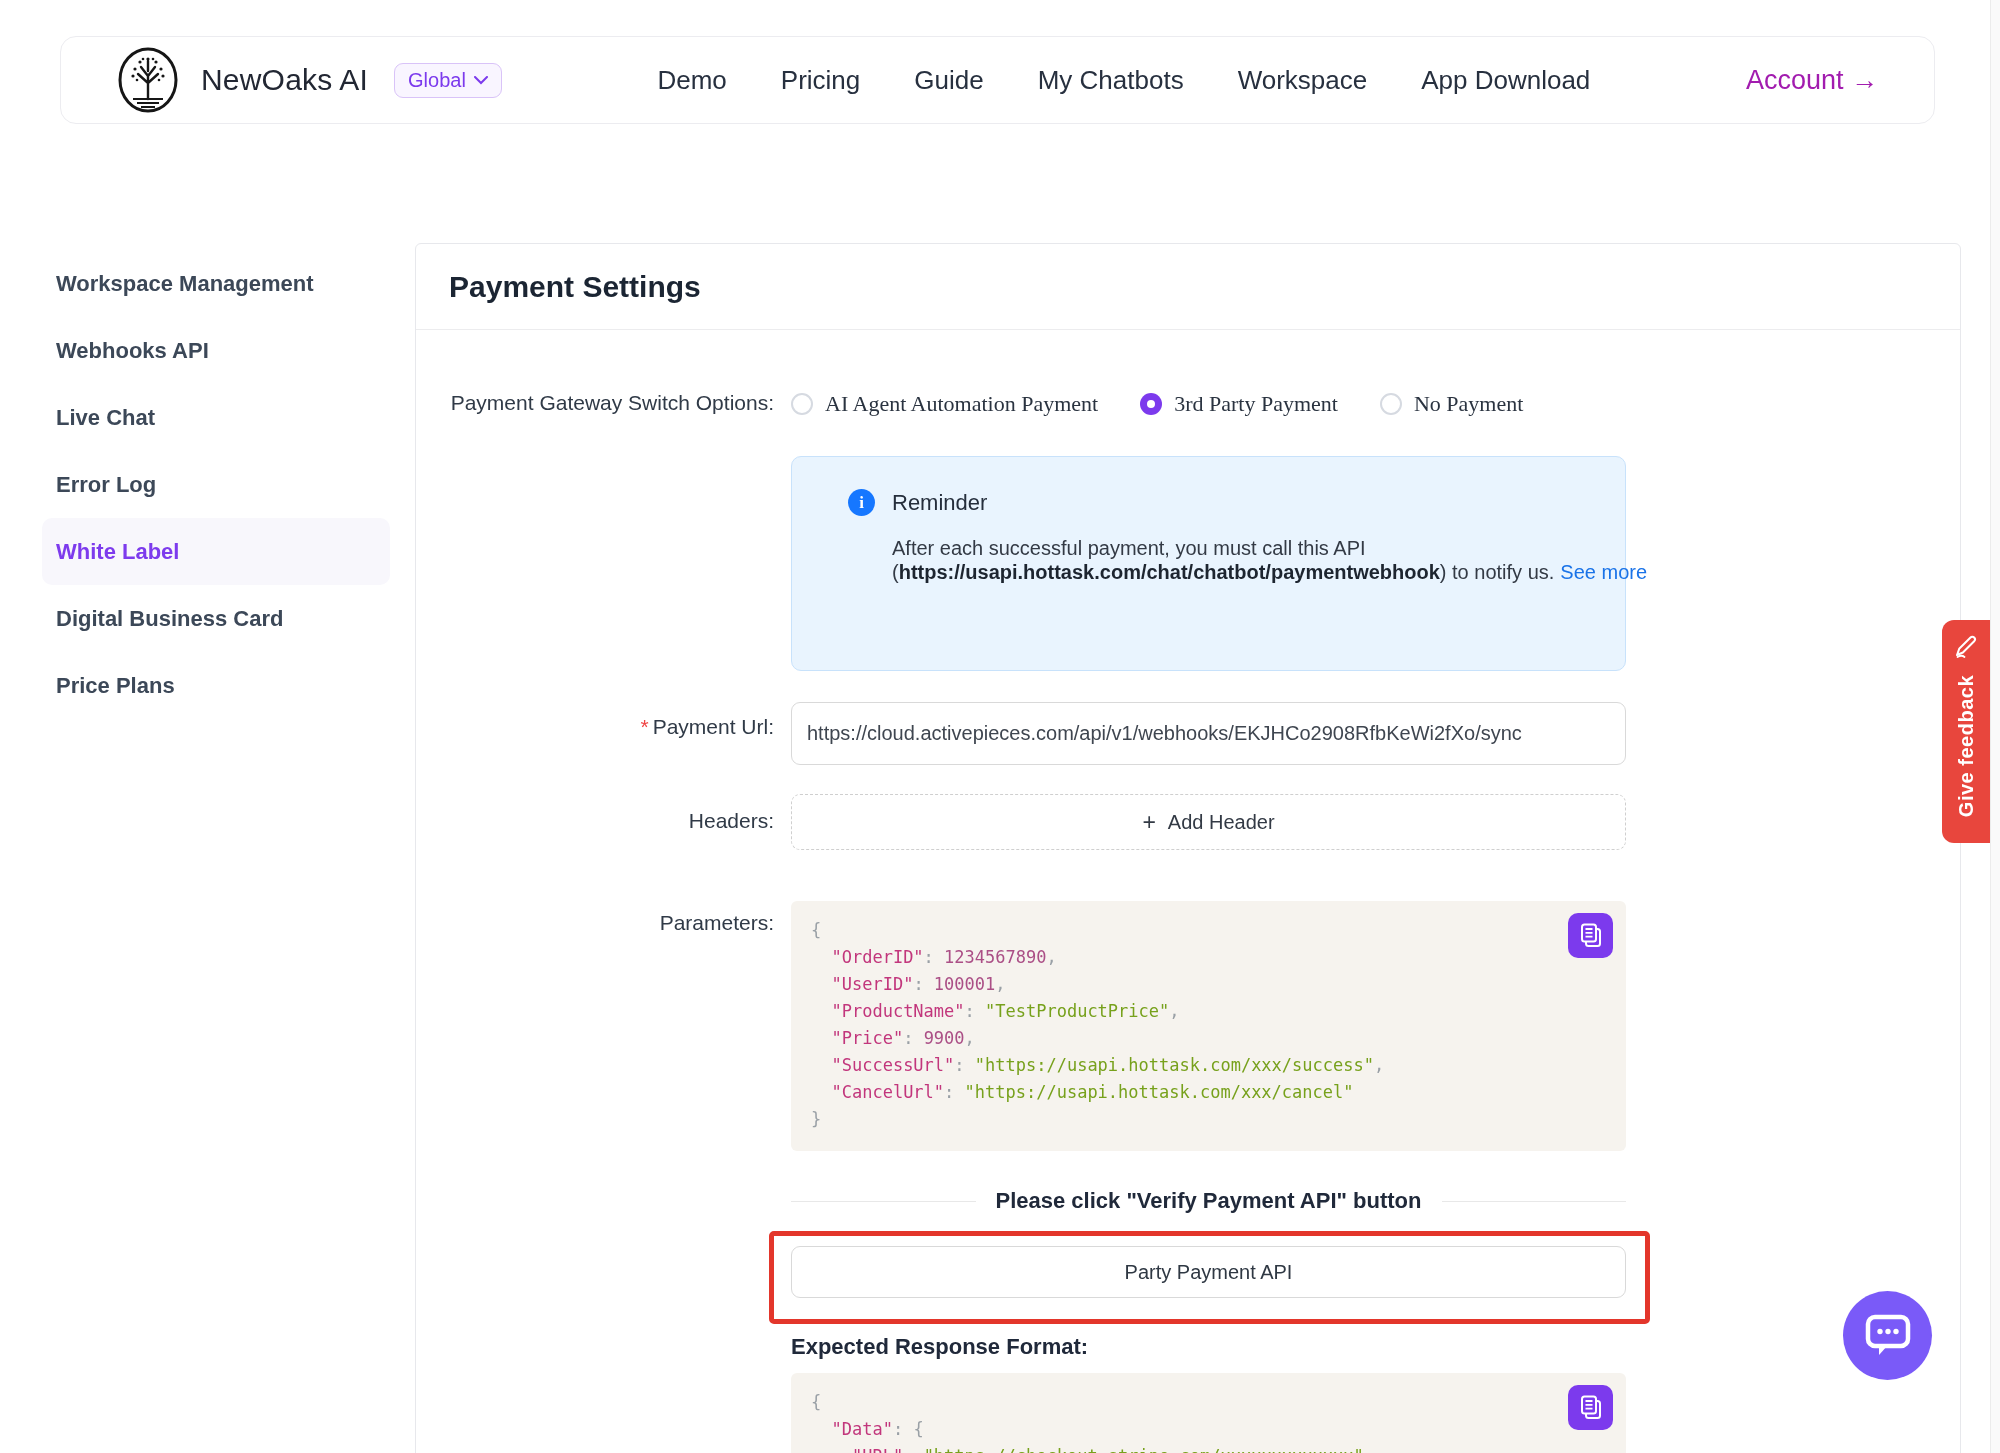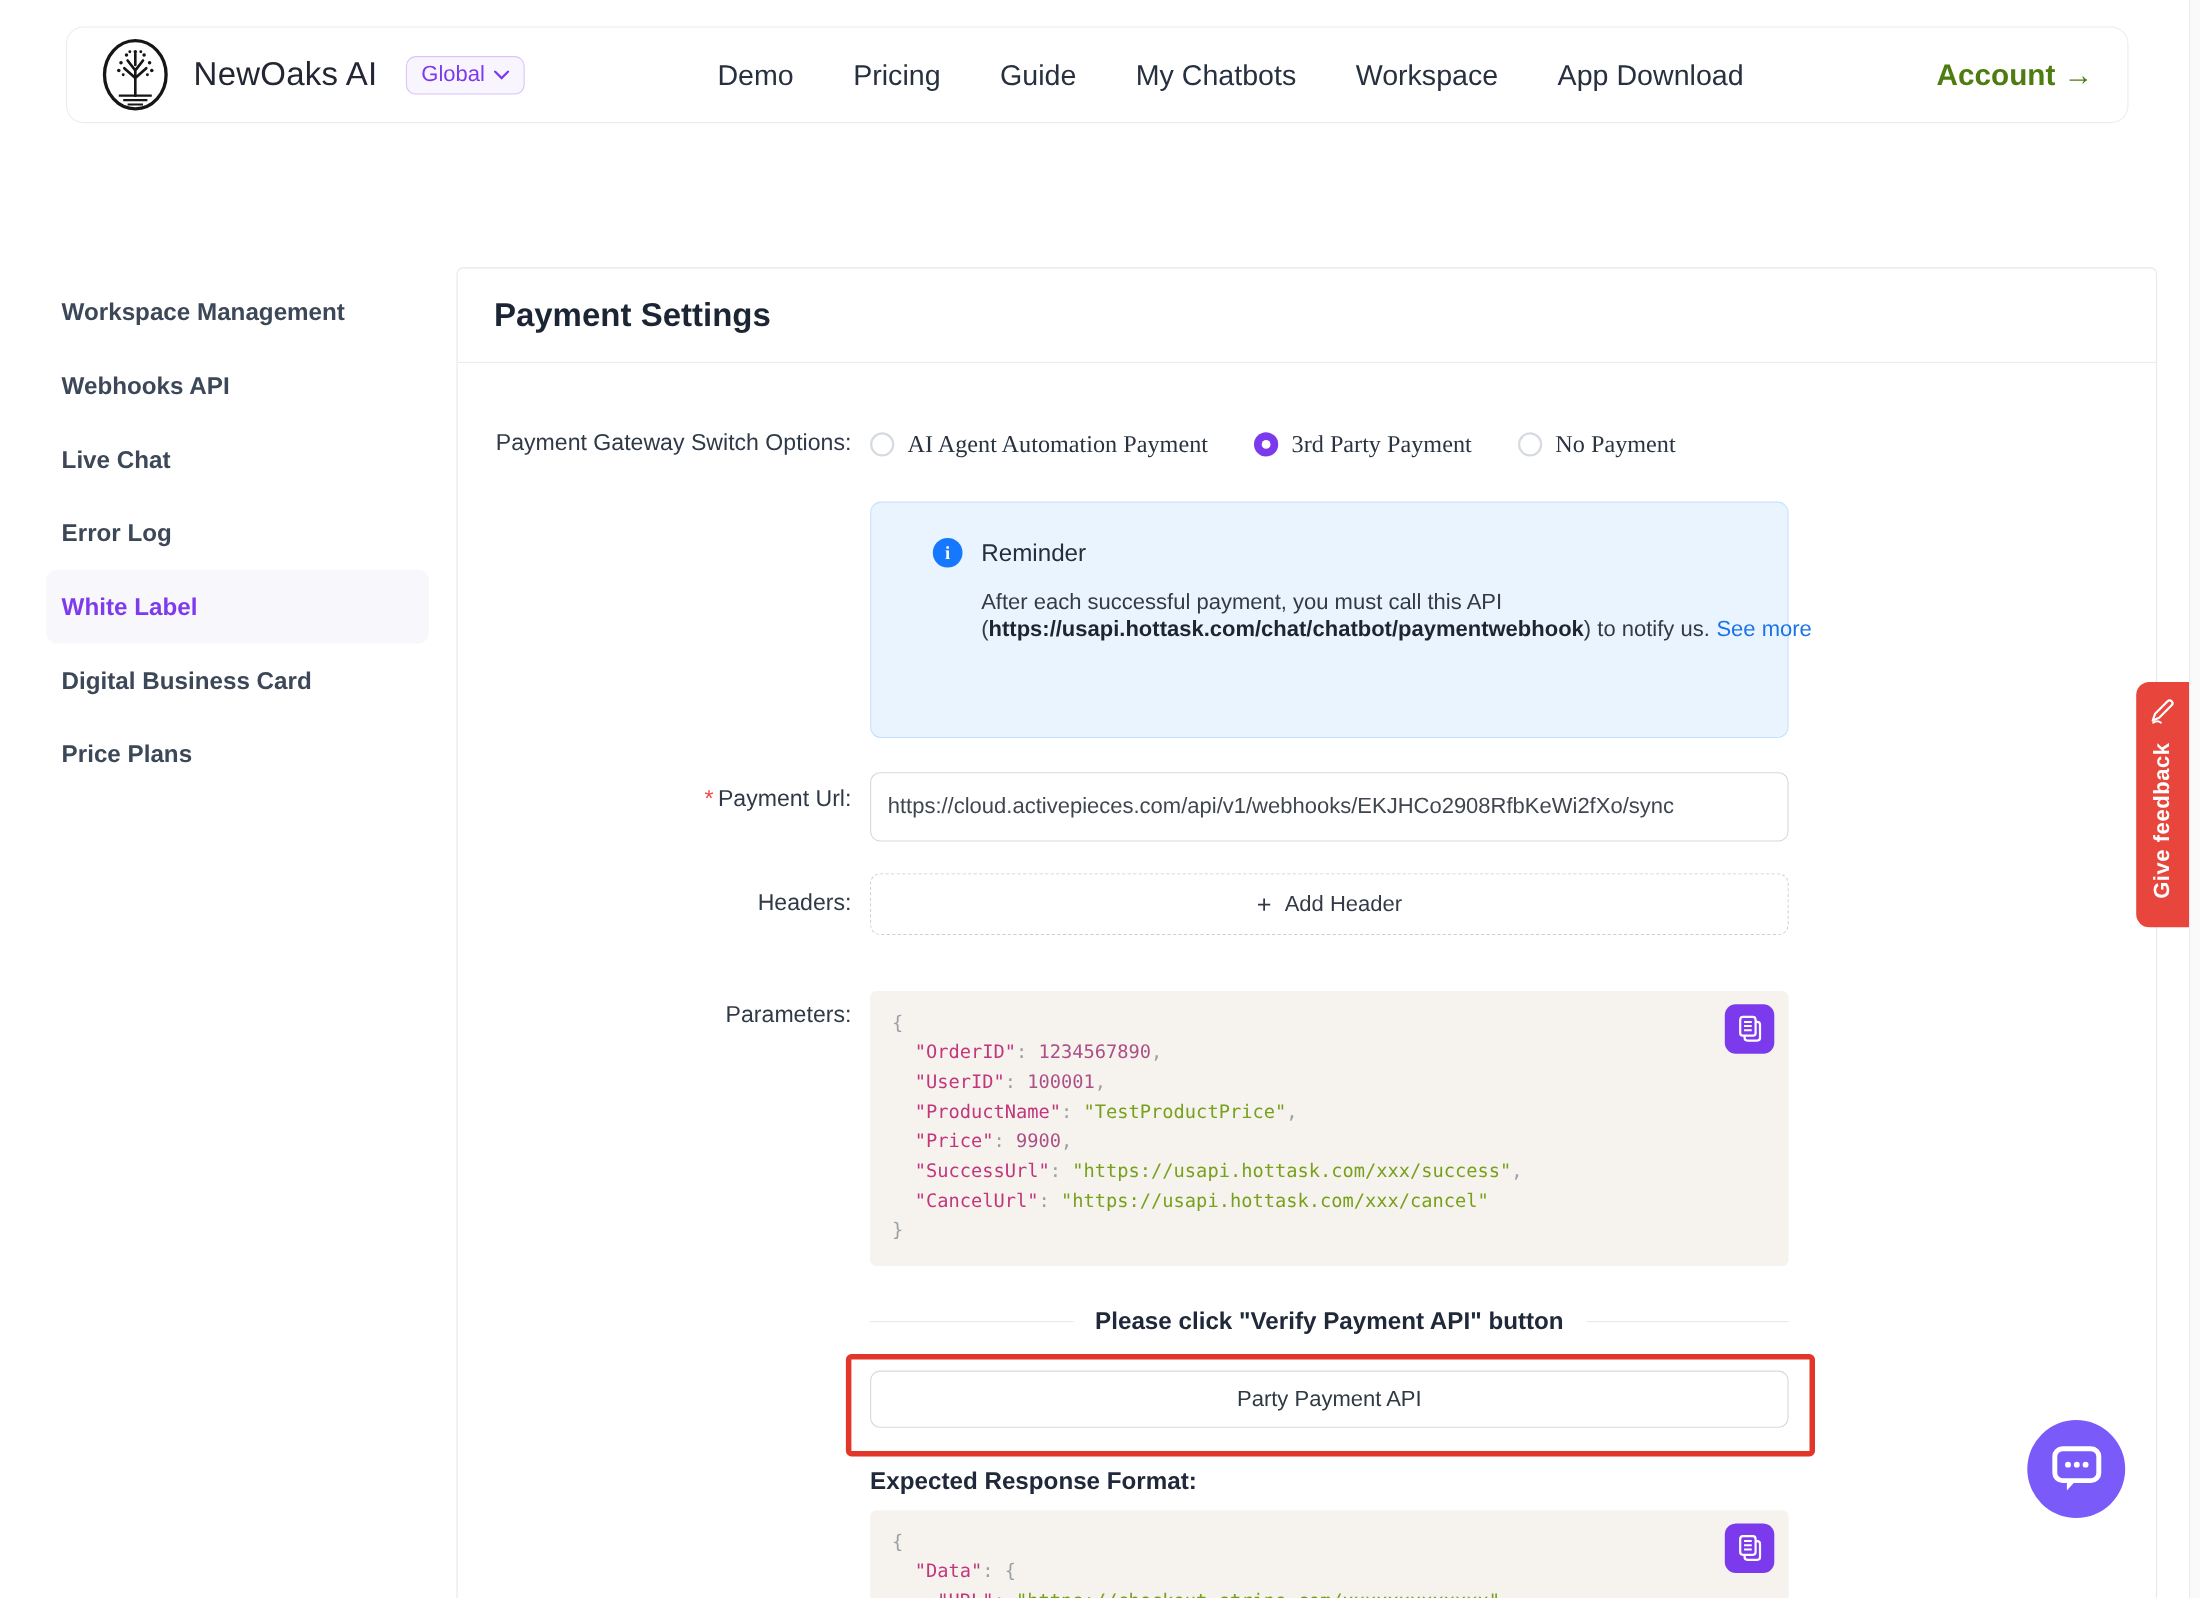--- a/index.html
+++ b/index.html
@@ -5,32 +5,32 @@
   * { margin:0; padding:0; box-sizing:border-box; }
   html,body { width:2000px; height:1453px; overflow:hidden; background:#fff;
     font-family:"Liberation Sans", sans-serif; color:#2b3442; }
   .stage { position:absolute; inset:0; width:2000px; height:1453px; background:#fff; }
 
   
   .scroll-track { position:absolute; right:0; top:0; width:10px; height:100%;
     background:#fafafa; border-left:1px solid #ececec; }
 
   
-  .topbar { position:absolute; left:60px; top:24px; width:1875px; height:88px;
+  .topbar { position:absolute; left:60px; top:36px; width:1875px; height:88px;
     background:#fff; border:1px solid #ececf0; border-radius:16px;
-    display:flex; align-items:center; padding:0 31px; }
+    display:flex; align-items:center; padding:0 56px; }
   .brand-wrap { display:flex; align-items:center; }
   .logo { width:62px; height:66px; flex:0 0 auto; }
   .brand { font-size:30px; color:#222733; margin-left:22px; letter-spacing:.2px; }
   .region-badge { margin-left:26px; display:flex; align-items:center; gap:8px;
     border:1px solid #d9c3f8; background:#f9f5ff; color:#7c3aed;
     font-size:20px; padding:5px 13px; border-radius:9px; cursor:pointer; }
   .nav { display:flex; gap:54px; margin:0 auto; font-size:26px; color:#27303f; }
   .nav span { cursor:pointer; white-space:nowrap; }
-  .account { font-size:27px; color:#4d7c0f; white-space:nowrap; cursor:pointer;font-weight:bold; }
+  .account { font-size:27px; color:#a21caf; white-space:nowrap; cursor:pointer; }
 
   
   .sidebar { position:absolute; left:42px; top:250px; width:348px; }
   .side-item { height:67px; display:flex; align-items:center; padding:0 14px;
     font-size:22px; font-weight:700; color:#3c4858; border-radius:10px; cursor:pointer; }
   .side-item.active { background:#f8f7fc; color:#7d3bed; }
 
   
   .panel { position:absolute; left:415px; top:243px; width:1546px; height:1240px;
     background:#fff; border:1px solid #e7e8ec; border-radius:6px; }

